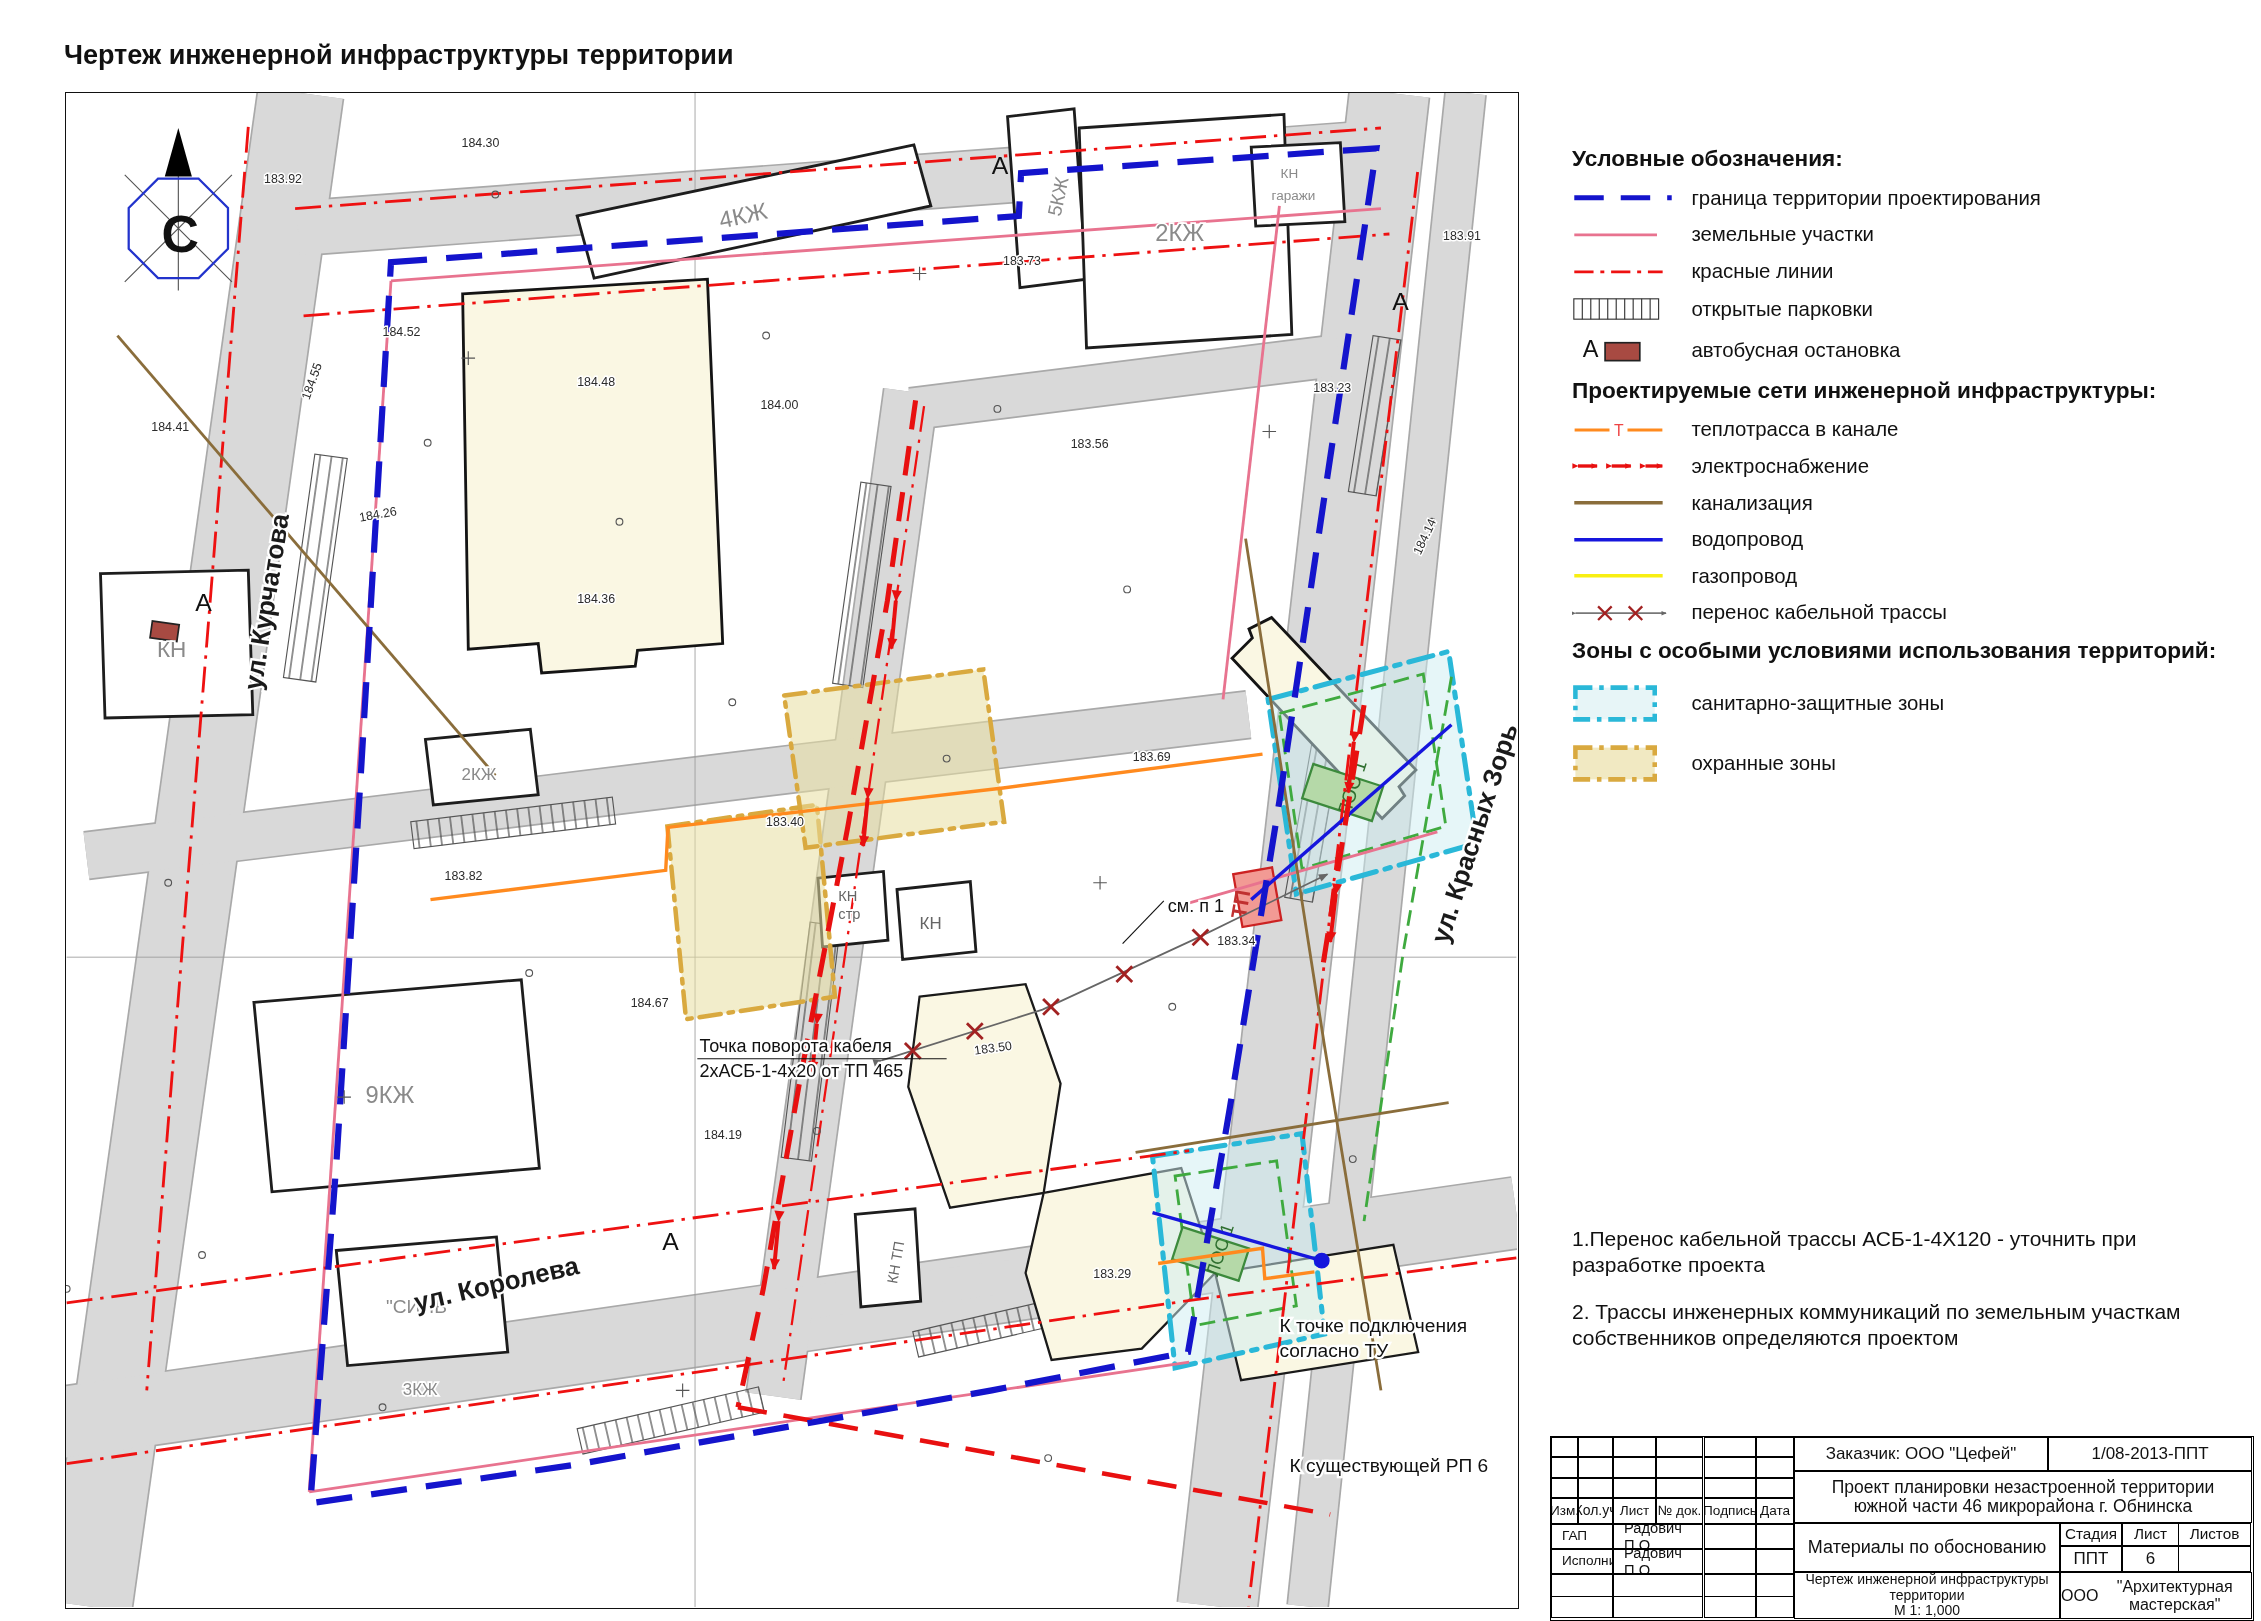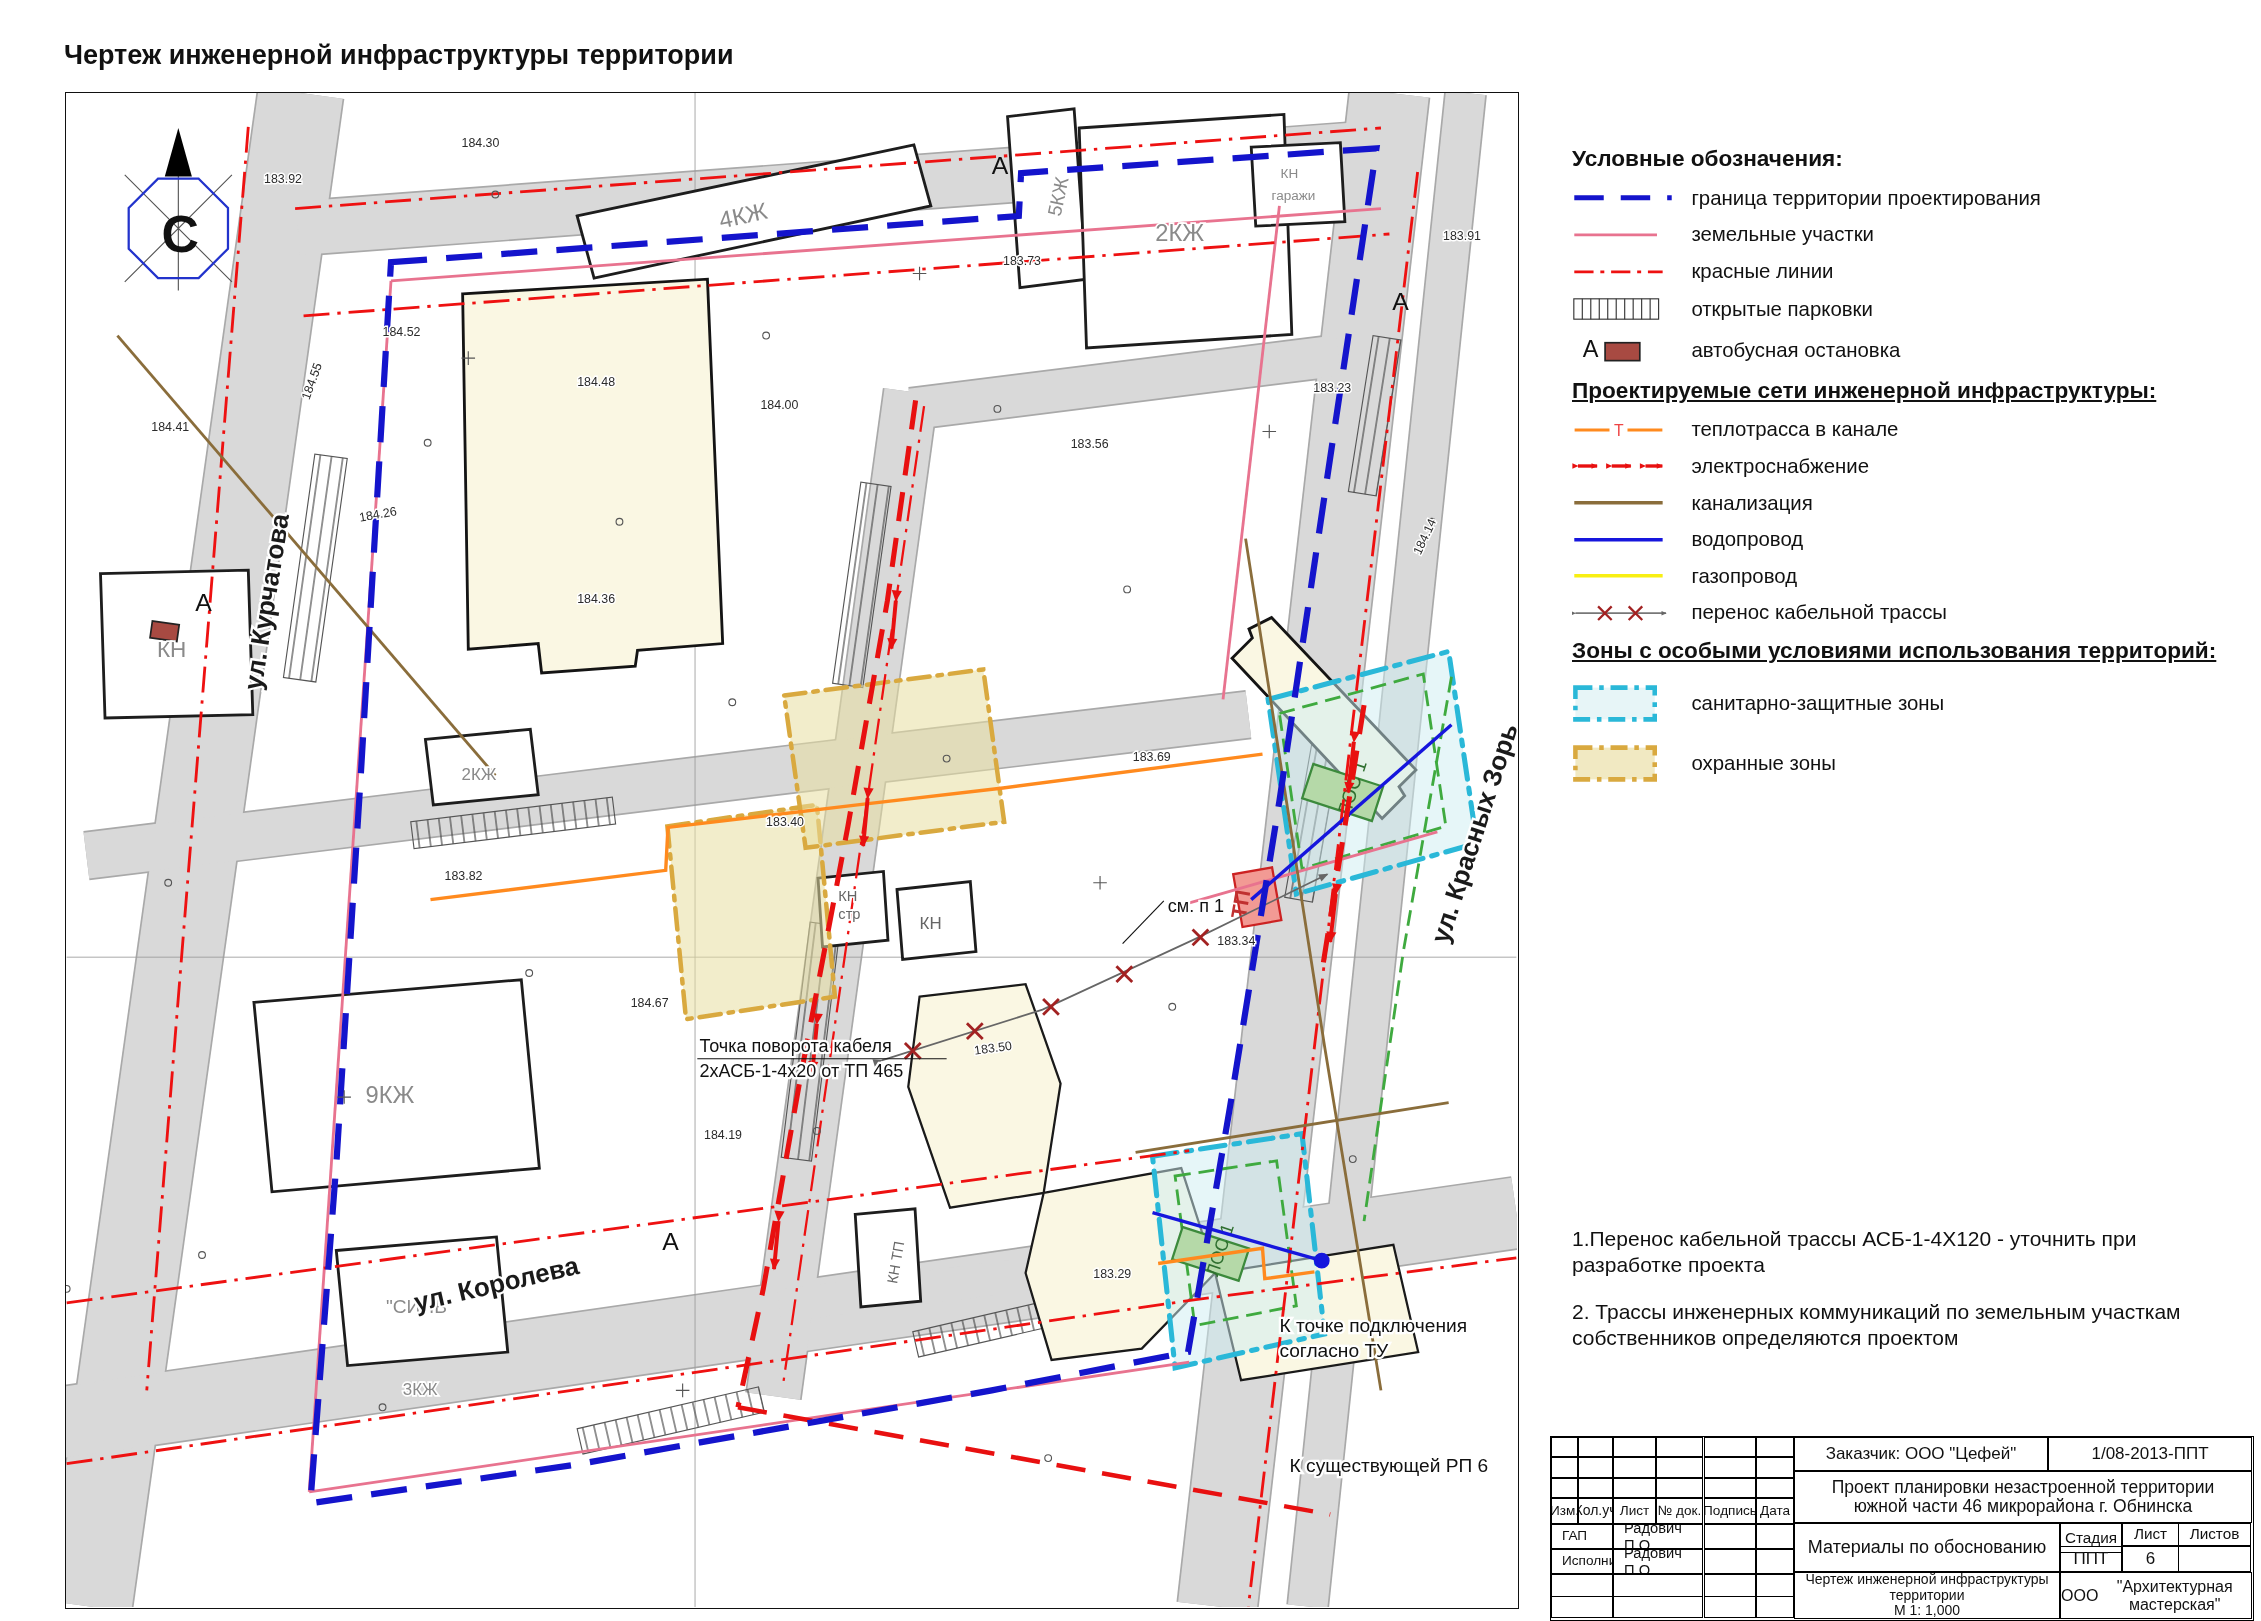--- a/index.html
+++ b/index.html
@@ -4,21 +4,21 @@
 <style>
   html,body{margin:0;padding:0;background:#fff;}
   .page{position:relative;width:2261px;height:1622px;background:#ffffff;
         font-family:"Liberation Sans",sans-serif;color:#111;overflow:hidden;}
   .page-title{position:absolute;left:64px;top:40px;font-size:27px;font-weight:bold;}
   .map-frame{position:absolute;left:65px;top:92px;width:1454px;height:1517px;
              border:1.7px solid #111;box-sizing:border-box;background:#fff;}
   
   .legend{position:absolute;left:1572px;top:146px;width:684px;}
   .legend h2{font-size:22.6px;font-weight:bold;margin:0 0 14.7px 0;}
-  .legend h2.u{text-decoration:underline;}
+  .legend h2.u{}
   .lrow{display:flex;align-items:center;gap:12.4px;margin:13.6px 0;}
   .lsym{flex:0 0 107px;display:flex;align-items:center;justify-content:flex-start;}
   .llab{font-size:20.4px;}
   
   .notes{position:absolute;left:1572px;top:1226px;width:676px;}
   .notes p{font-size:21px;line-height:1.25;margin:0 0 20.4px 0;}
   
   .stamp{position:absolute;left:1550px;top:1436px;width:704px;height:185px;
          border:1.7px solid #000;box-sizing:border-box;background:#fff;}
   .c{position:absolute;border:0.6px solid #000;box-sizing:border-box;
@@ -517,21 +517,21 @@
     <div class="c" style="left:153px;top:159px;width:52px;height:22px;"></div>
     <div class="c" style="left:205px;top:159px;width:38px;height:22px;"></div>
 
     <div class="c" style="left:243px;top:0;width:254px;height:34px;font-size:17px;">Заказчик: ООО "Цефей"</div>
     <div class="c" style="left:497px;top:0;width:204px;height:34px;font-size:17px;">1/08-2013-ППТ</div>
     <div class="c" style="left:243px;top:34px;width:458px;height:52px;font-size:17.5px;flex-direction:column;">
       <div>Проект планировки незастроенной территории</div>
       <div>южной части 46 микрорайона г. Обнинска</div>
     </div>
     <div class="c" style="left:243px;top:86px;width:266px;height:49px;font-size:18px;">Материалы по обоснованию</div>
-    <div class="c" style="left:509px;top:86px;width:62px;height:30px;font-size:15.3px;">Стадия</div>
+    <div class="c" style="left:509px;top:86px;width:62px;height:23px;font-size:15.3px;">Стадия</div>
     <div class="c" style="left:571px;top:86px;width:57px;height:22.6px;font-size:15.3px;">Лист</div>
     <div class="c" style="left:627px;top:86px;width:73px;height:22.6px;font-size:15.3px;">Листов</div>
     <div class="c" style="left:509px;top:109px;width:62px;height:26px;font-size:17px;">ППТ</div>
     <div class="c" style="left:571px;top:109px;width:57px;height:26px;font-size:17px;">6</div>
     <div class="c" style="left:627px;top:109px;width:73px;height:26px;font-size:17px;"></div>
     <div class="c" style="left:243px;top:135px;width:266px;height:47px;font-size:14px;flex-direction:column;">
       <div>Чертеж инженерной инфраструктуры</div>
       <div>территории</div>
       <div>М 1: 1,000</div>
     </div>

